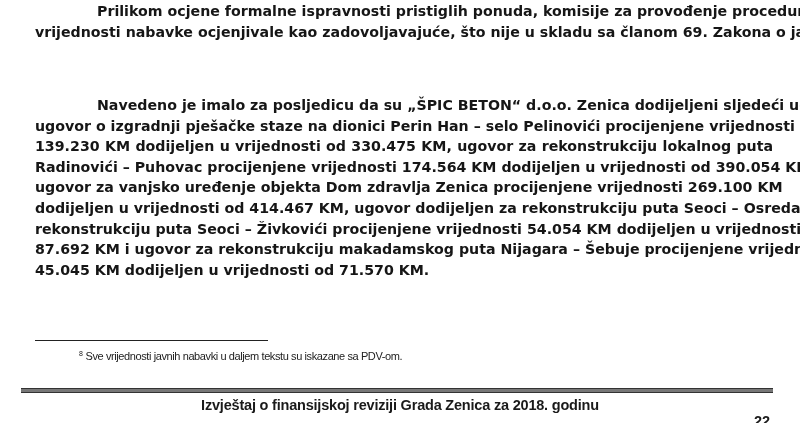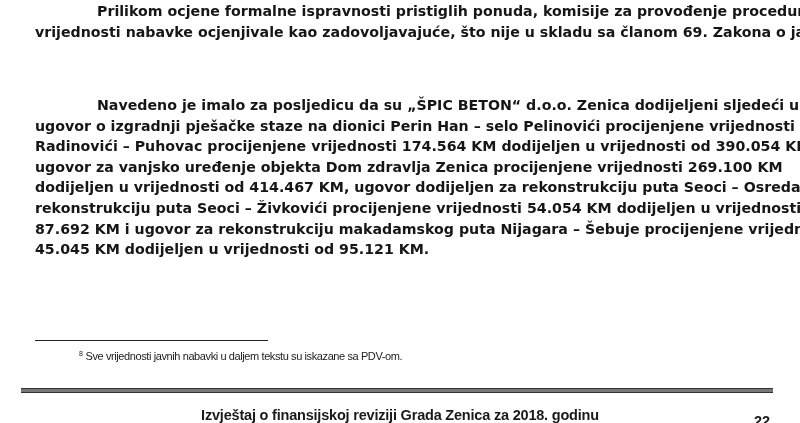--- a/index.html
+++ b/index.html
@@ -13,42 +13,43 @@
   .line { display: block; text-align: justify; text-align-last: justify; white-space: nowrap; width: 738px; }
   .line.last { text-align-last: left; }
   .line.indent { padding-left: 62px; width: 676px; }
   .para { position: absolute; left: 35px; width: 738px; font-family: "DejaVu Sans", sans-serif; font-weight: bold; font-size: 14.2px; line-height: 20.6px; color: #161616; }
   #para1 { top: 1px; }
   #para2 { top: 95px; }
   .footnote-rule { position: absolute; left: 35px; top: 340px; width: 233px; height: 1px; background: #222; }
   .footnote { position: absolute; left: 79px; top: 350px; font-size: 11px; color: #222; font-family: "Liberation Sans", sans-serif; letter-spacing: -0.4px; }
   .footnote sup { font-size: 7px; vertical-align: 4px; margin-right: 3px; }
   .footer-rule { position: absolute; left: 21px; top: 388px; width: 752px; height: 3px; border-top: 1px solid #333; border-bottom: 1px solid #333; background: #777; }
-  .footer-title { position: absolute; left: 0; width: 800px; top: 407px; text-align: center; font-weight: bold; font-size: 14.5px; color: #1a1a1a; font-family: "Liberation Sans", sans-serif; letter-spacing: -0.2px; }
+  .footer-title { position: absolute; left: 0; width: 800px; top: 397px; text-align: center; font-weight: bold; font-size: 14.5px; color: #1a1a1a; font-family: "Liberation Sans", sans-serif; letter-spacing: -0.2px; }
   .page-number { position: absolute; left: 754px; top: 413px; font-weight: bold; font-size: 14.5px; color: #1a1a1a; font-family: "Liberation Sans", sans-serif; }
 </style>
 </head>
 <body>
 
 <div class="page">
 
   <div class="para" id="para1">
     <span class="line indent">Prilikom ocjene formalne ispravnosti pristiglih ponuda, komisije za provođenje procedura</span>
     <span class="line">vrijednosti nabavke ocjenjivale kao zadovoljavajuće, što nije u skladu sa članom 69. Zakona o javnim</span>
   </div>
 
   <div class="para" id="para2">
     <span class="line indent">Navedeno je imalo za posljedicu da su „ŠPIC BETON“ d.o.o. Zenica dodijeljeni sljedeći ugovori:</span>
     <span class="line">ugovor o izgradnji pješačke staze na dionici Perin Han – selo Pelinovići procijenjene vrijednosti od</span>
+    <span class="line">139.230 KM dodijeljen u vrijednosti od 330.475 KM, ugovor za rekonstrukciju lokalnog puta</span>
     <span class="line">Radinovići – Puhovac procijenjene vrijednosti 174.564 KM dodijeljen u vrijednosti od 390.054 KM,</span>
     <span class="line">ugovor za vanjsko uređenje objekta Dom zdravlja Zenica procijenjene vrijednosti 269.100 KM</span>
     <span class="line">dodijeljen u vrijednosti od 414.467 KM, ugovor dodijeljen za rekonstrukciju puta Seoci – Osredak</span>
     <span class="line">rekonstrukciju puta Seoci – Živkovići procijenjene vrijednosti 54.054 KM dodijeljen u vrijednosti od</span>
     <span class="line">87.692 KM i ugovor za rekonstrukciju makadamskog puta Nijagara – Šebuje procijenjene vrijednosti</span>
-    <span class="line last">45.045 KM dodijeljen u vrijednosti od 95.121 KM.</span>
+    <span class="line last">45.045 KM dodijeljen u vrijednosti od 71.570 KM.</span>
   </div>
 
   <div class="footnote-rule"></div>
   <div class="footnote">
     <sup>8</sup><span>Sve vrijednosti javnih nabavki u daljem tekstu su iskazane sa PDV-om.</span>
   </div>
 
   <div class="footer-rule"></div>
   <div class="footer-title">Izvještaj o finansijskoj reviziji Grada Zenica za 2018. godinu</div>
   <div class="page-number">22</div>

